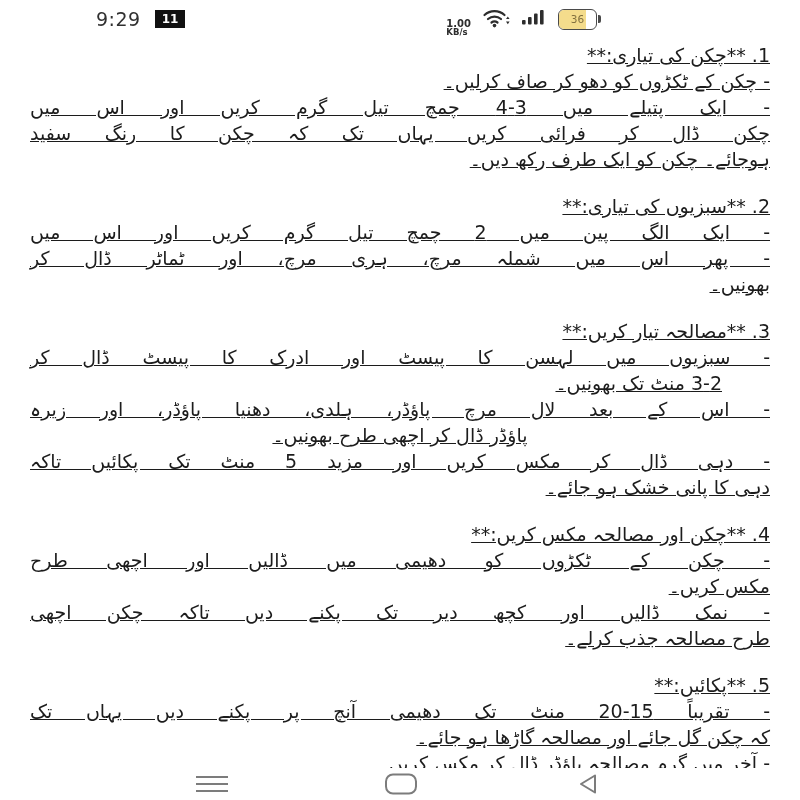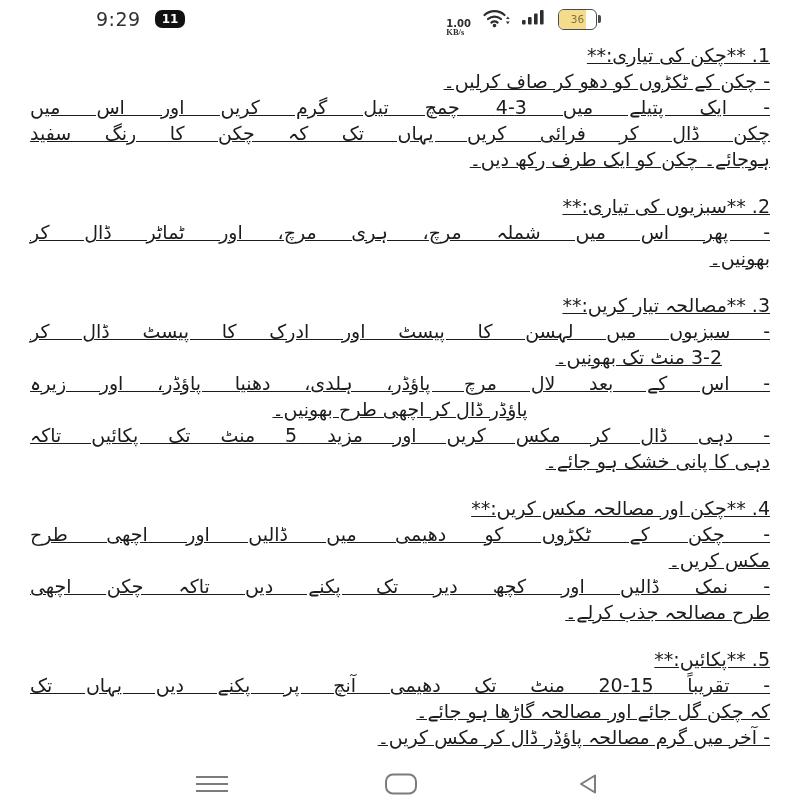--- a/index.html
+++ b/index.html
@@ -1,26 +1,26 @@
 <!DOCTYPE html>
 <html><head>
 <meta charset="utf-8">
 <style>
   html,body{margin:0;padding:0;width:800px;height:800px;background:#ffffff;overflow:hidden;
     font-family:"DejaVu Sans",sans-serif;}
   
   .statusbar{position:absolute;top:0;left:0;width:643px;height:38px;display:flex;align-items:center;}
   .sb-left{display:flex;align-items:center;gap:14px;padding-left:96px;}
   .sb-time{font-size:19px;color:#303030;letter-spacing:.5px;}
-  .sb-badge{background:#111;color:#fff;border-radius:7px;min-width:14px;padding:2px 7px;
+  .sb-badge{background:#111;color:#fff;border-radius:0;min-width:14px;padding:2px 7px;
     font-size:12px;font-weight:bold;text-align:center;line-height:14px;}
   .sb-right{position:absolute;right:42px;top:0;height:38px;display:flex;align-items:center;gap:11px;}
   .sb-speed{display:flex;flex-direction:column;align-items:flex-start;line-height:9px;margin-top:18px;}
   .sb-speed .v{font-size:10px;font-weight:bold;color:#2d2d2d;}
-  .sb-speed .u{font-size:8.5px;font-weight:bold;color:#2d2d2d;font-family:Liberation Serif, serif;}
+  .sb-speed .u{font-size:8.5px;font-weight:bold;color:#2d2d2d;}
   .battery{position:relative;width:37px;height:19px;border:1.5px solid #4a4a4a;border-radius:6px;
     display:flex;align-items:center;overflow:hidden;}
   .battery .fill{position:absolute;left:0;top:0;bottom:0;width:72%;background:#f4dc8c;}
   .battery .pct{position:relative;width:100%;text-align:center;font-size:10.5px;color:#82703f;}
   .battery-nub{width:3px;height:8px;background:#4a4a4a;border-radius:0 2px 2px 0;margin-left:-9px;}
   
   .content{position:absolute;top:38px;left:0;width:740px;height:730px;overflow:hidden;
     padding:4px 30px 0 30px;}
   .section{margin-top:21px;}
   .section:first-child{margin-top:0;}
@@ -82,20 +82,21 @@
 <div class="content">
     <div class="section">
       <div class="line l-right">1. **چکن کی تیاری:**</div>
       <div class="line l-right">- چکن کے ٹکڑوں کو دھو کر صاف کرلیں۔</div>
       <div class="line l-full">- ایک پتیلے میں 3-4 چمچ تیل گرم کریں اور اس میں</div>
       <div class="line l-full">چکن ڈال کر فرائی کریں یہاں تک کہ چکن کا رنگ سفید</div>
       <div class="line l-left">ہوجائے۔ چکن کو ایک طرف رکھ دیں۔</div>
     </div>
     <div class="section">
       <div class="line l-right">2. **سبزیوں کی تیاری:**</div>
+      <div class="line l-full">- ایک الگ پین میں 2 چمچ تیل گرم کریں اور اس میں</div>
       <div class="line l-full">- پھر اس میں شملہ مرچ، ہری مرچ، اور ٹماٹر ڈال کر</div>
       <div class="line l-left">بھونیں۔</div>
     </div>
     <div class="section">
       <div class="line l-right">3. **مصالحہ تیار کریں:**</div>
       <div class="line l-full">- سبزیوں میں لہسن کا پیسٹ اور ادرک کا پیسٹ ڈال کر</div>
       <div class="line l-inset">؜2-3 منٹ تک بھونیں۔</div>
       <div class="line l-full">- اس کے بعد لال مرچ پاؤڈر، ہلدی، دھنیا پاؤڈر، اور زیرہ</div>
       <div class="line l-center">پاؤڈر ڈال کر اچھی طرح بھونیں۔</div>
       <div class="line l-full">- دہی ڈال کر مکس کریں اور مزید 5 منٹ تک پکائیں تاکہ</div>

